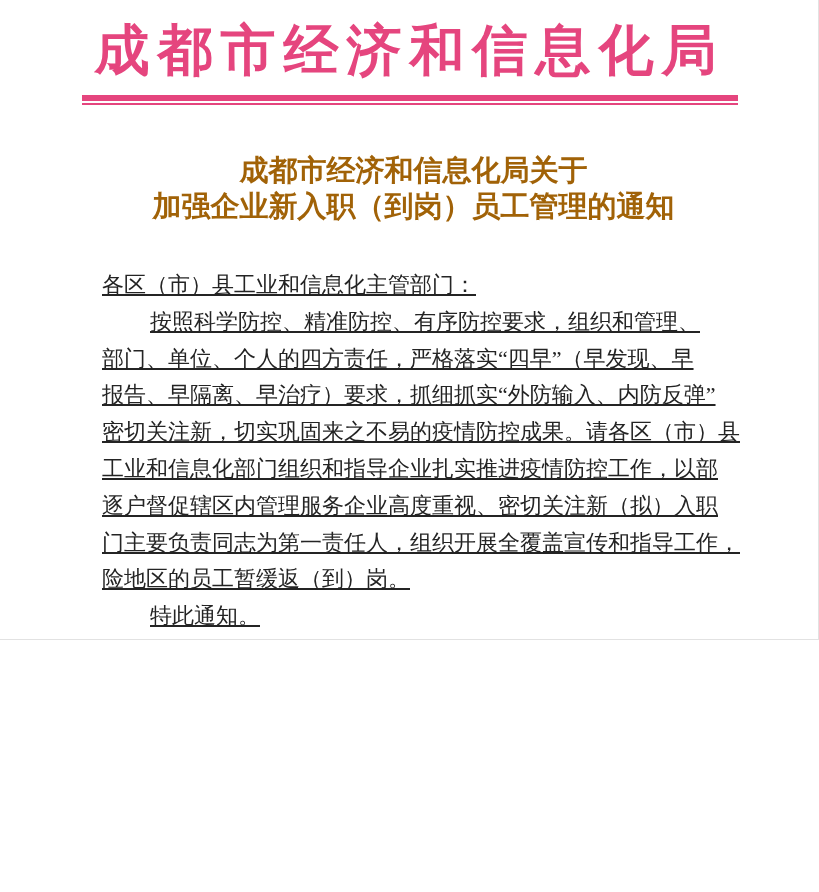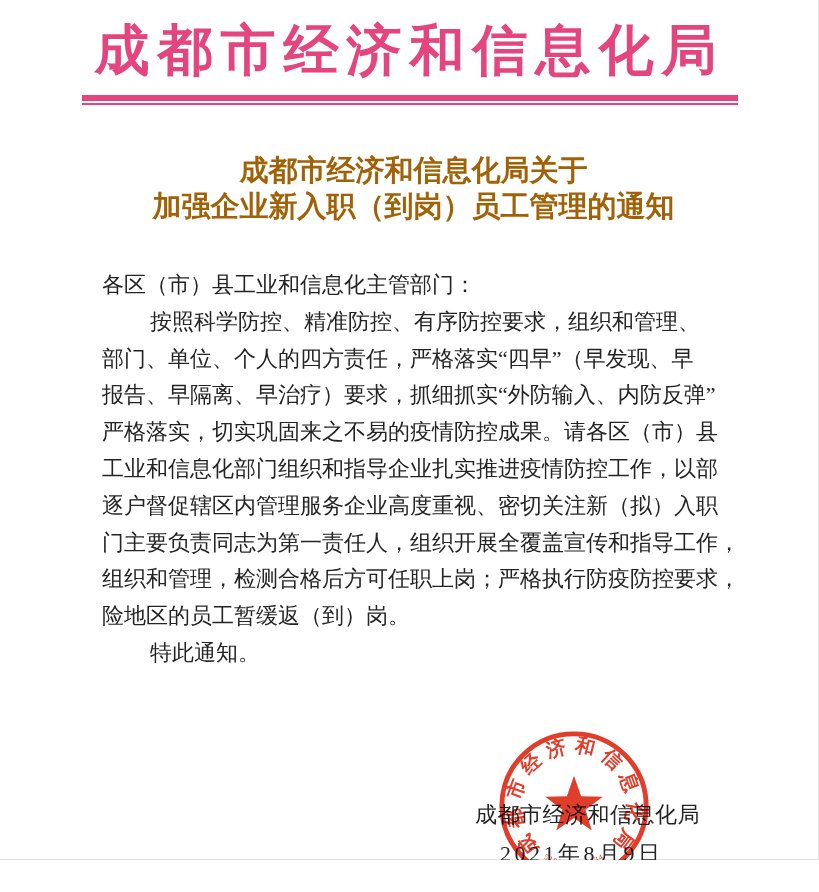--- a/index.html
+++ b/index.html
@@ -1,20 +1,20 @@
 <!DOCTYPE html>
 <html style="--accent: #e5457e; --seal_red: #df2e1b; --ink: #242424;"><head>
 <meta charset="utf-8">
 <style>
   html, body {
     margin: 0; padding: 0; background: #ffffff;
   }
   .page {
     position: relative;
-    width: 819px; height: 860px;
+    width: 819px; height: 640px;
     background: #ffffff;
     overflow: hidden;
     font-family: "Liberation Serif", "DejaVu Serif", serif;
     color: #1e1e1e;
     box-shadow: inset -1px -1px 0 #e2e2e2;
   }
   .letterhead {
     position: absolute;
     top: 14px; left: 0; width: 100%;
     text-align: center;
@@ -40,20 +40,21 @@
     color: #a16207;
     white-space: nowrap;
   }
   .body-text {
     position: absolute;
     top: 267px; left: 102px; width: 622px;
     font-size: 22px;
     line-height: 36.8px;
     color: #242424;
     white-space: nowrap;
+    text-decoration: underline;
   }
   .indent { text-indent: 48px; }
   .signoff-agency {
     position: absolute;
     top: 800px; left: 475px;
     font-size: 22px;
     letter-spacing: 0.5px;
     color: #242424;
     white-space: nowrap;
   }
@@ -89,25 +90,24 @@
   <div class="doc-title">
     <div>成都市经济和信息化局关于</div>
     <div>加强企业新入职（到岗）员工管理的通知</div>
   </div>
 
   <div class="body-text">
     <div>各区（市）县工业和信息化主管部门：</div>
     <div class="indent">按照科学防控、精准防控、有序防控要求，组织和管理、</div>
     <div>部门、单位、个人的四方责任，严格落实“四早”（早发现、早</div>
     <div>报告、早隔离、早治疗）要求，抓细抓实“外防输入、内防反弹”</div>
-    <div>严格落实，切实巩固来之不易的疫情防控成果。请各区（市）县</div>
+    <div>密切关注新，切实巩固来之不易的疫情防控成果。请各区（市）县</div>
     <div>工业和信息化部门组织和指导企业扎实推进疫情防控工作，以部</div>
     <div>逐户督促辖区内管理服务企业高度重视、密切关注新（拟）入职</div>
     <div>门主要负责同志为第一责任人，组织开展全覆盖宣传和指导工作，</div>
-    <div>组织和管理，检测合格后方可任职上岗；严格执行防疫防控要求，</div>
     <div>险地区的员工暂缓返（到）岗。</div>
     <div class="indent">特此通知。</div>
   </div>
 
   <div class="signoff-agency">成都市经济和信息化局</div>
 
   <div class="signoff-date">2021年8月9日</div>
 
   <svg class="seal" viewBox="0 0 160 160" aria-hidden="true">
     <circle cx="80" cy="80" r="74" style="fill:none; stroke:var(--seal_red,#df2e1b); stroke-width:5;"></circle>

